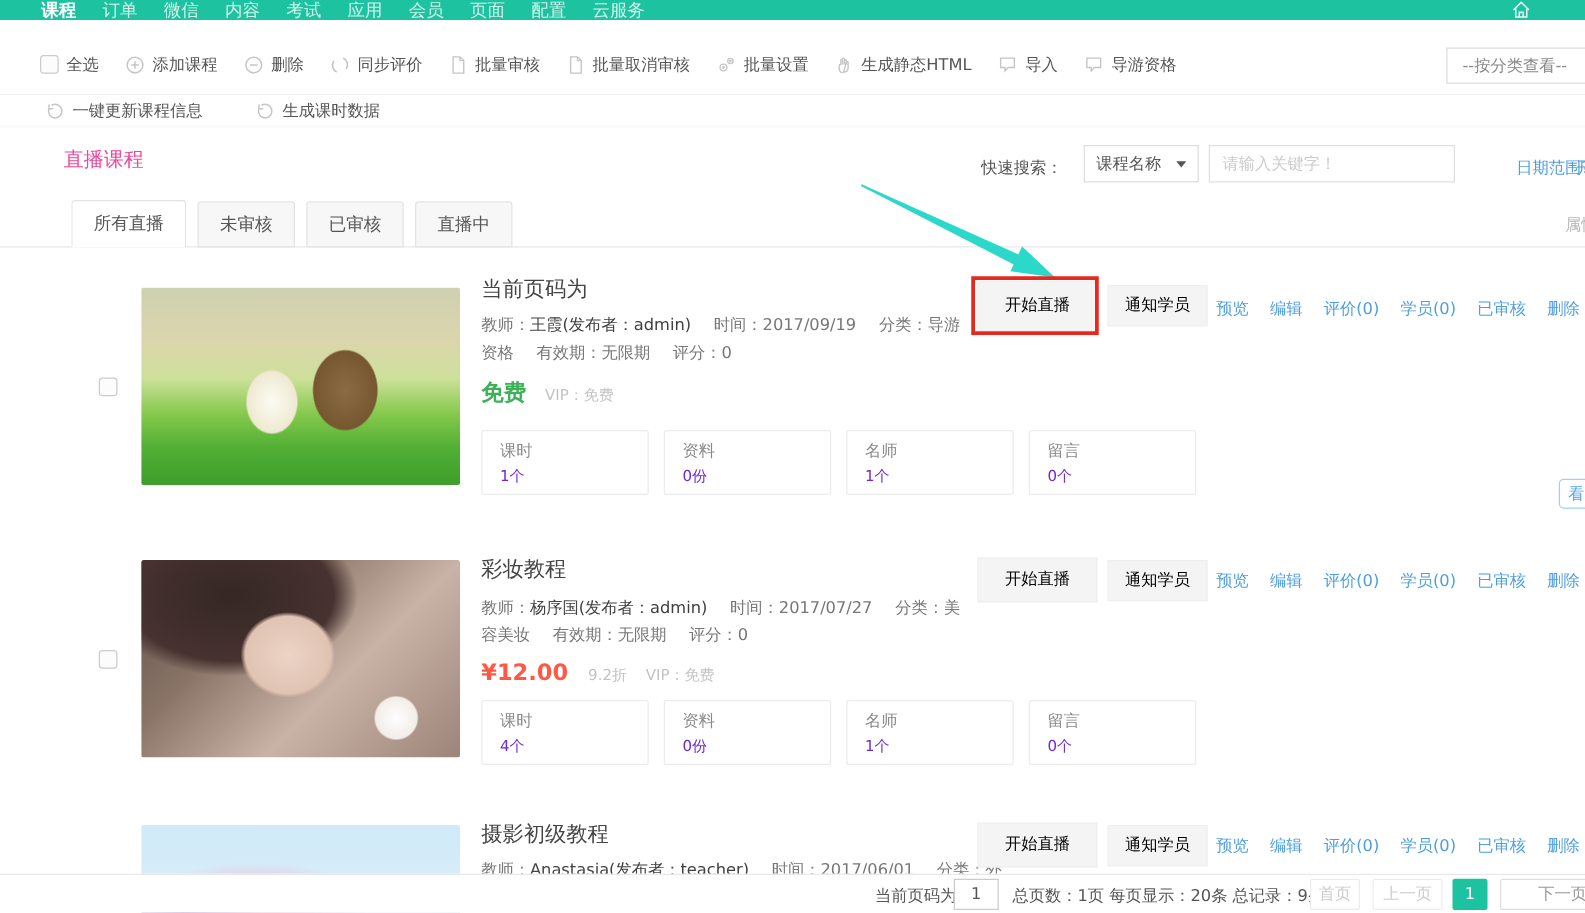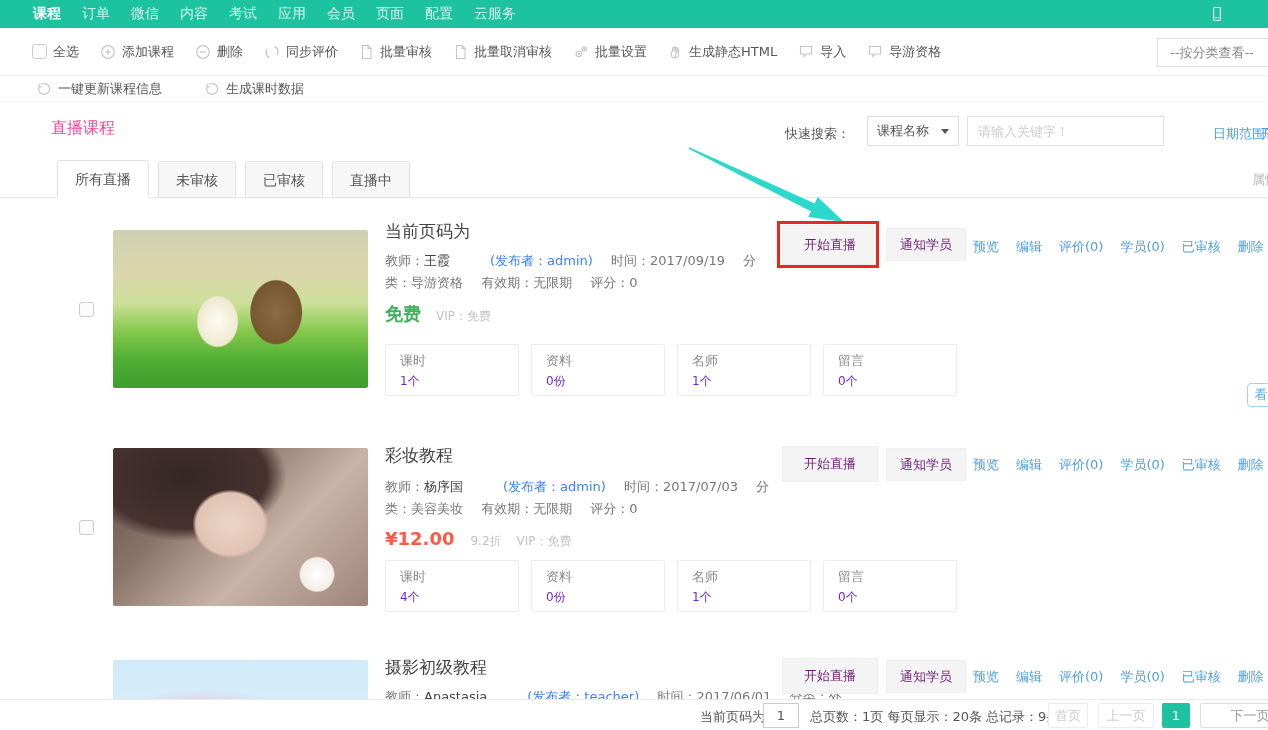--- a/index.html
+++ b/index.html
@@ -5,22 +5,22 @@
   * { box-sizing: border-box; margin: 0; padding: 0; }
   html,body { width:1268px; height:730px; }
   body {
     position: relative; overflow: hidden; background:#fff;
     font-family: "DejaVu Sans", "Liberation Sans", sans-serif;
     -webkit-font-smoothing: antialiased;
   }
   svg { display:block; }
 
   
-  .topnav { position:absolute; top:0; left:0; width:1268px; height:28px; background:#1dc2a0;
-            display:flex; align-items:center; }
+  .topnav { position:absolute; top:0; left:0; width:1268px; height:16px; background:#1dc2a0;
+            display:flex; align-items:flex-start; }
   .nav-items { display:flex; gap:21px; padding-left:33px; font-size:14px; }
   .nav-item { color:rgba(255,255,255,.8); cursor:pointer; white-space:nowrap; }
   .nav-item.active { color:#fff; font-weight:bold; }
   .nav-right { margin-left:auto; display:flex; align-items:center; gap:22px; padding-right:22px;flex-direction:column; }
   .nav-ico { opacity:.92; cursor:pointer; }
   .user-box { display:flex; align-items:center; gap:7px; color:#fff; font-size:14px; cursor:pointer; }
   .caret-down-w { width:0; height:0; border-left:4px solid transparent; border-right:4px solid transparent;
                   border-top:5px solid rgba(255,255,255,.9); }
 
   
@@ -84,35 +84,35 @@
     background:
       radial-gradient(ellipse 85px 38px at 14% 45%, #a678c2 0%, rgba(0,0,0,0) 70%),
       radial-gradient(ellipse 130px 48px at 36% 40%, #f2a9c4 0%, rgba(0,0,0,0) 70%),
       radial-gradient(ellipse 90px 35px at 80% 55%, #ffffff 0%, rgba(0,0,0,0) 70%),
       linear-gradient(180deg, #cfeaf9 0%, #dff0fa 55%, #f4e4ee 100%); }
 
   .c-title { position:absolute; left:385px; font-size:17px; color:#444; white-space:nowrap; }
   .c-meta { position:absolute; left:385px; width:394px; font-size:13px; color:#777; line-height:22px; }
   .c-meta .seg { margin-right:14px; }
   .t-name { color:#444; }
-  .pub { color:#3b82f6;margin-left:40px; }
+  .pub { color:#404040; }
   .nowrap { white-space:nowrap; width:auto; }
 
   .price-row { position:absolute; left:385px; display:flex; align-items:baseline; }
   .free { color:#3db157; font-size:18px; font-weight:bold; }
   .money { color:#ff5845; font-size:18px; font-weight:bold; }
   .disc { color:#c3c3c3; font-size:12px; margin-left:16px; }
   .vip { color:#c3c3c3; font-size:12px; margin-left:15px; }
 
   .stats { position:absolute; left:385px; display:flex; gap:12px; }
   .stat { width:134px; height:52px; border:1px solid #ececec; border-radius:2px; padding:7px 0 12px 14px; }
   .stat-label { font-size:13px; color:#8a8a8a; }
   .stat-value { font-size:12px; color:#6d28d9; margin-top:3px; }
 
-  .btn { position:absolute; background:#f4f4f4; border:1px solid #efefef; color:#701a75; font-size:13px;
+  .btn { position:absolute; background:#f4f4f4; border:1px solid #efefef; color:#000000; font-size:13px;
          text-align:center; cursor:pointer; white-space:nowrap; }
   .btn-start { left:782px; width:96px; height:40px; line-height:38px; }
   .btn-notify { left:886px; width:80px; height:33px; line-height:31px; }
   .links { position:absolute; left:973px; display:flex; gap:17px; font-size:13px; color:#4f9fdf; white-space:nowrap; }
   .links span { cursor:pointer; }
 
   .side-badge { position:absolute; left:1247px; top:383px; width:28px; height:24px; border:1px solid #9fd0f5;
                 border-radius:4px; color:#58aae8; font-size:13px; background:#fff;
                 display:flex; align-items:center; justify-content:center; z-index:3; cursor:pointer; }
 
@@ -362,21 +362,21 @@
 </div>
 
 <div class="side-badge">看</div>
 
 <div class="row row2">
   <span class="checkbox row-cb" style="top:88px"></span>
   <div class="thumb thumb2"></div>
   <div class="c-title" style="top:12px">彩妆教程</div>
   <div class="c-meta" style="top:44px">
     <span class="seg"><span>教师：</span><span class="t-name">杨序国</span><span class="pub">(发布者：admin)</span></span>
-    <span class="seg">时间：2017/07/03</span>
+    <span class="seg">时间：2017/07/27</span>
     <span class="seg">分类：美容美妆</span>
     <span class="seg">有效期：无限期</span>
     <span class="seg">评分：0</span>
   </div>
   <div class="price-row" style="top:96px">
     <span class="money">¥12.00</span>
     <span class="disc">9.2折</span>
     <span class="vip">VIP：免费</span>
   </div>
   <div class="stats" style="top:128px">

